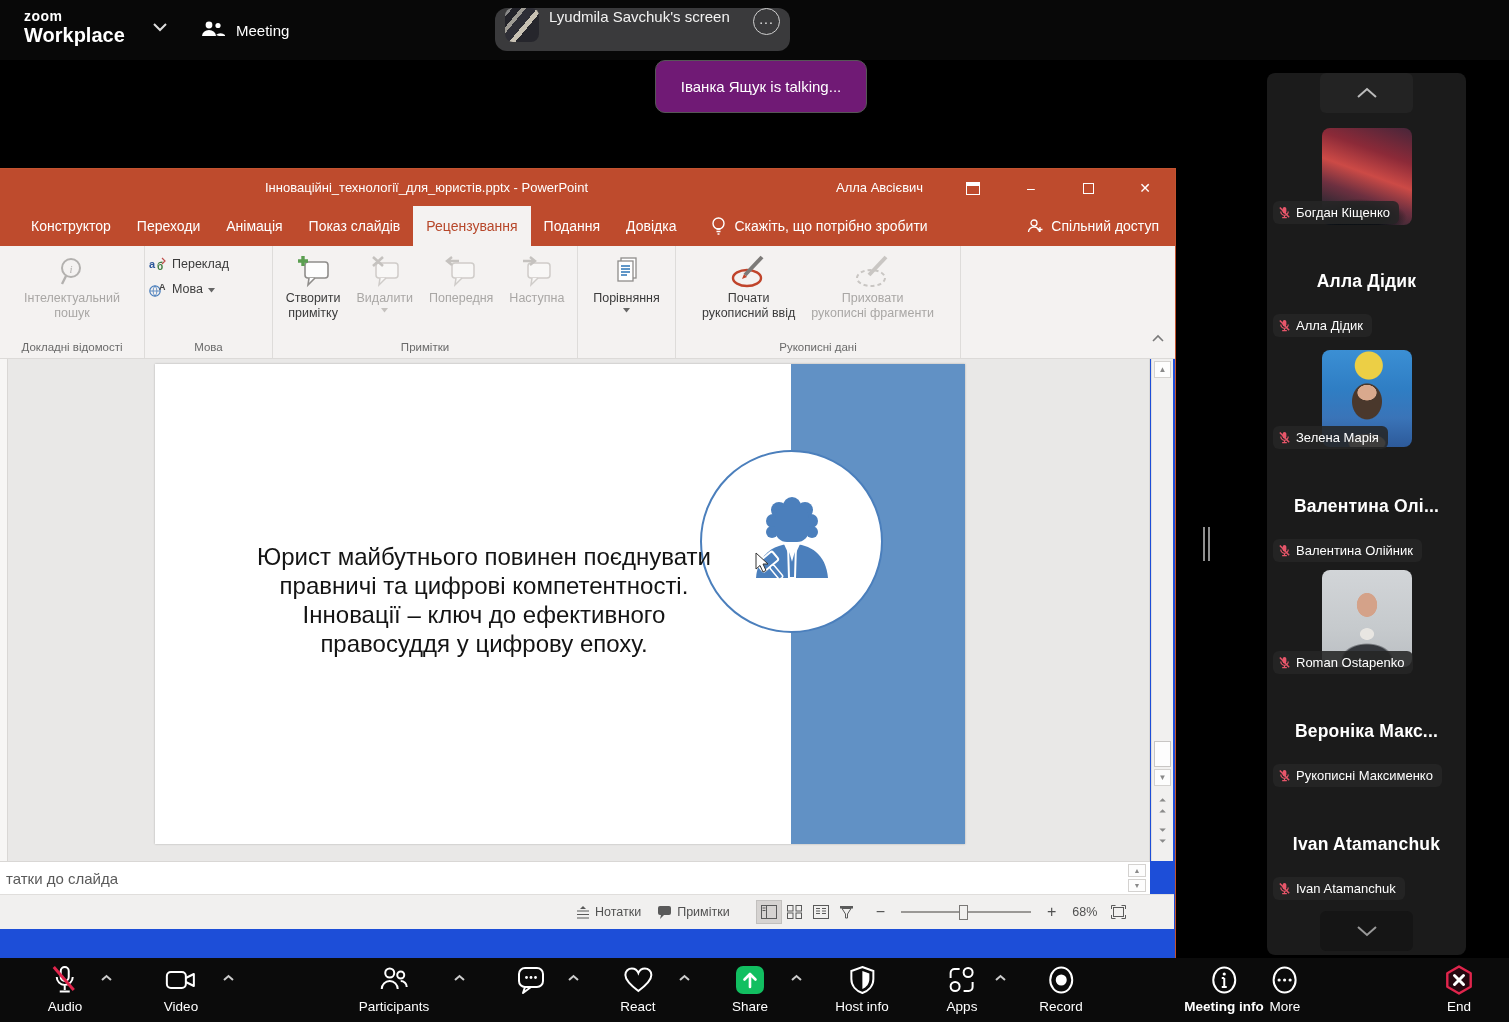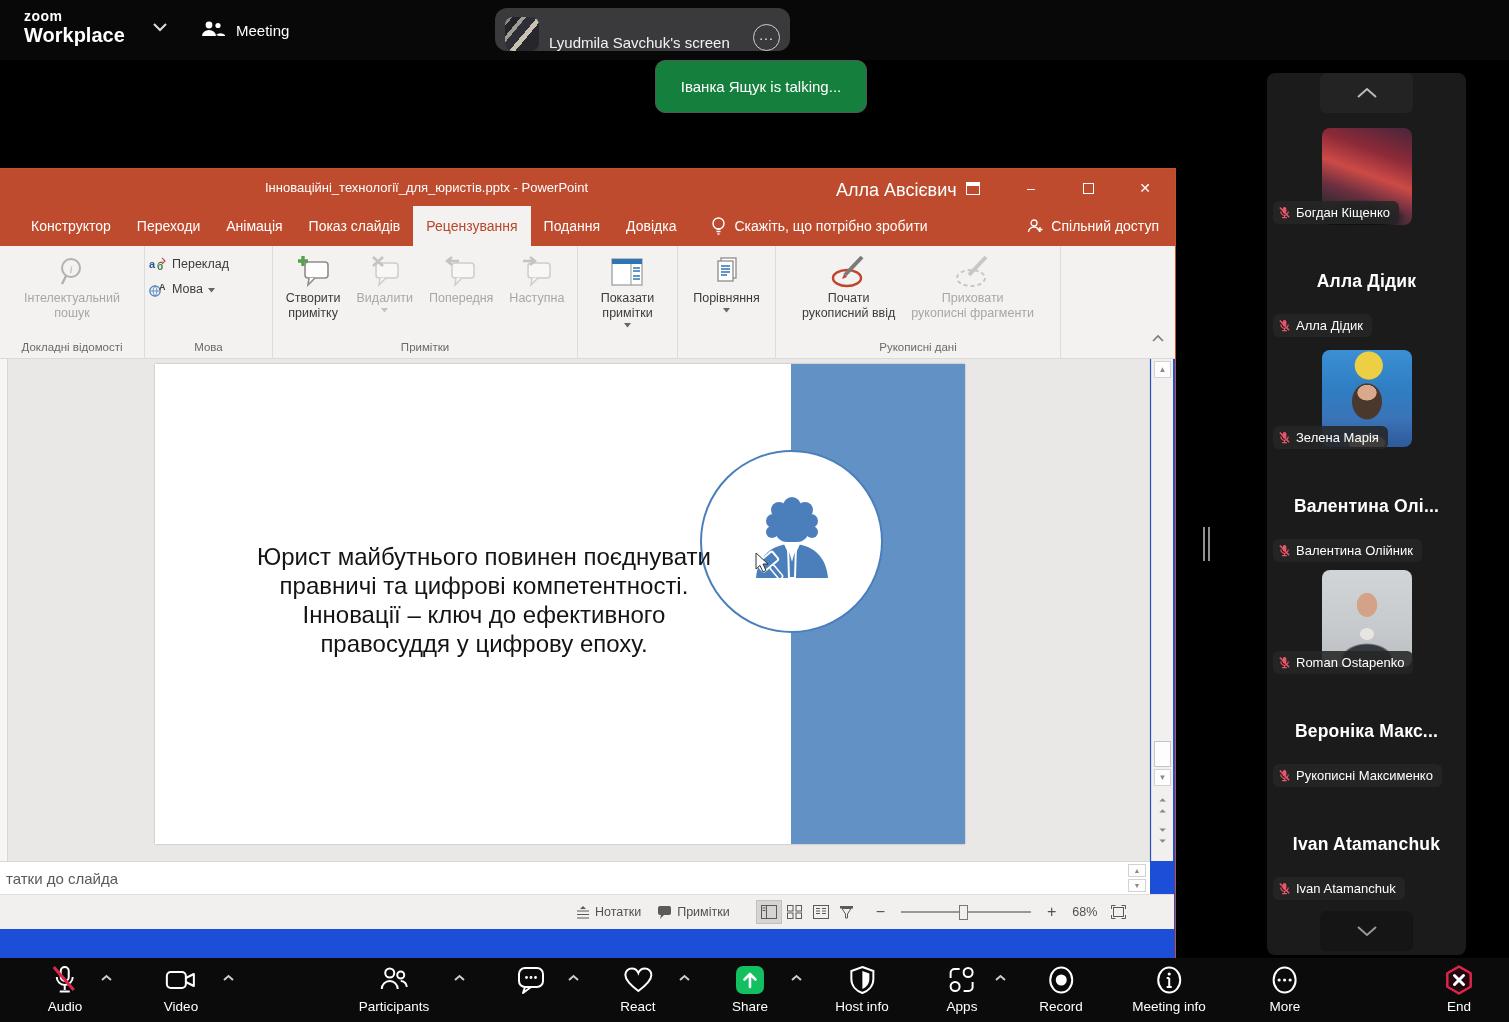--- a/index.html
+++ b/index.html
@@ -8,34 +8,34 @@
   .abs { position:absolute; }
 
   
   #topbar { left:0; top:0; width:1509px; height:60px; background:#080808; }
   .zlogo { left:24px; top:9px; line-height:1; }
   .zlogo .l1 { font-size:14px; font-weight:bold; letter-spacing:.5px; }
   .zlogo .l2 { font-size:20px; font-weight:bold; margin-top:2px; }
   .top-chevron { left:152px; top:22px; }
   .meeting-tab { left:200px; top:14px; display:flex; align-items:center; gap:10px; height:32px; }
   .meeting-tab span { font-size:15px; }
-  .screen-pill { left:495px; top:8px; width:295px; height:43px; background:#3a3a3c; border-radius:12px; display:flex; align-items:flex-end; padding:0 10px; gap:10px; }
+  .screen-pill { left:495px; top:8px; width:295px; height:43px; background:#3a3a3c; border-radius:12px; display:flex; align-items:flex-start; padding:0 10px; gap:10px; }
   .screen-thumb { width:34px; height:34px; border-radius:8px; flex:0 0 auto;
      background: linear-gradient(130deg,#8a8a8a 0 12%,#23232a 12% 26%,#9f9c95 26% 34%,#2e2e36 34% 52%,#c9c2b4 52% 62%,#26262c 62% 100%); }
   .screen-pill .txt { font-size:15px; color:#f2f2f2; flex:1; }
   .pill-more { width:27px; height:27px; border:1.5px solid #cfcfcf; border-radius:50%; display:flex; align-items:center; justify-content:center; color:#e8e8e8; font-size:14px; letter-spacing:1px; padding-bottom:6px; }
 
   
-  #toast { left:655px; top:60px; width:212px; height:53px; background:#15803d; border:1px solid #565656; border-radius:10px; display:flex; align-items:center; justify-content:center; font-size:15px; color:#fff; }
+  #toast { left:655px; top:60px; width:212px; height:53px; background:#701a75; border:1px solid #565656; border-radius:10px; display:flex; align-items:center; justify-content:center; font-size:15px; color:#fff; }
 
   
   #ppt { left:0; top:168px; width:1176px; height:887px; background:#1d4ed8; border:1px solid #c3532f; border-left:none;padding-left:24px; }
   #ppt-titlebar { left:0; top:0; width:100%; height:37px; background:#be4b2d; }
   #ppt-title { left:265px; top:11px; font-size:13px; color:#fff; }
-  #ppt-account { left:836px; top:11px; font-size:18px; color:#fff; }
+  #ppt-account { left:836px; top:11px; font-size:13px; color:#fff; }
   .winctl { top:8px; width:30px; height:22px; display:flex; align-items:center; justify-content:center; color:#fff; font-size:14px; }
   #ppt-tabs { left:0; top:37px; width:100%; height:40px; background:#be4b2d; display:flex; align-items:stretch; padding-left:18px; }
   .ptab { display:flex; align-items:center; padding:0 13px; font-size:14px; color:#fff; }
   .ptab.active { background:#f4f2f1; color:#b7472a; }
   .tellme { display:flex; align-items:center; gap:8px; padding:0 12px; font-size:14px; color:#fff; margin-left:10px; }
   .sharebtn { display:flex; align-items:center; gap:7px; padding:0 16px; font-size:14px; color:#fff; margin-left:auto; }
 
   
   #ribbon { left:0; top:77px; width:100%; height:113px; background:#f4f2f1; border-bottom:1px solid #dcdad8; display:flex; }
   .rgroup { display:flex; flex-direction:column; border-right:1px solid #dedcda; padding:2px 4px 0 4px; }
@@ -267,40 +267,20 @@
                 <path d="M13,24 l-1,7 7,-7" fill="#f8f7f6" stroke="#cfccc9" stroke-width="1.5"></path>
                 <path d="M4,7 h11 M11,3 l5,4 -5,4" stroke="#c5c2bf" stroke-width="2.4" fill="none"></path>
               </svg>
           </span>
           <span class="rlabel">Наступна</span>
         </div>
       </div>
       <div class="rgroup-label">Примітки</div>
     </div>
 
-    <div class="rgroup" style="width:100px;">
-      <div class="rgroup-body">
-        <div class="rbtn">
-          <span class="ric">
-            <svg width="34" height="30" viewBox="0 0 34 30">
-                <rect x="2" y="2" width="30" height="26" fill="#fff" stroke="#a8a6a4" stroke-width="1.4"></rect>
-                <rect x="2" y="2" width="30" height="5" fill="#2e75b6"></rect>
-                <line x1="21" y1="7" x2="21" y2="28" stroke="#a8a6a4" stroke-width="1.2"></line>
-                <path d="M23,11 h7 M23,14 h7 M23,19 h7 M23,22 h7" stroke="#2e75b6" stroke-width="1.6"></path>
-              </svg>
-          </span>
-          <span class="rlabel">Показати
-примітки</span>
-          <svg class="caret" width="7" height="5">
-              <polygon points="0,0 7,0 3.5,4.5" fill="#666"></polygon>
-            </svg>
-        </div>
-      </div>
-      <div class="rgroup-label"></div>
-    </div>
 
     <div class="rgroup" style="width:98px;">
       <div class="rgroup-body">
         <div class="rbtn">
           <span class="ric">
             <svg width="30" height="32" viewBox="0 0 30 32">
                 <rect x="9" y="2" width="15" height="20" fill="#fff" stroke="#8f8d8b" stroke-width="1.3"></rect>
                 <rect x="6" y="5" width="15" height="20" fill="#fff" stroke="#8f8d8b" stroke-width="1.3"></rect>
                 <path d="M9,10 h9 M9,13 h9 M9,16 h9 M9,19 h6" stroke="#2e75b6" stroke-width="1.3"></path>
               </svg>
@@ -636,21 +616,21 @@
     </svg>
 
   <div class="titem" style="left:1061px;">
     <svg width="30" height="30" viewBox="0 0 30 30">
       <ellipse cx="15" cy="15" rx="11" ry="12.5" fill="none" stroke="#fff" stroke-width="2"></ellipse>
       <circle cx="15" cy="15" r="5.5" fill="#fff"></circle>
     </svg>
     <span class="lbl">Record</span>
   </div>
 
-  <div class="titem" style="left:1169px;">
+  <div class="titem" style="left:1224px;font-weight:bold;">
     <svg width="30" height="30" viewBox="0 0 30 30">
       <ellipse cx="15" cy="15" rx="11" ry="12.5" fill="none" stroke="#fff" stroke-width="2"></ellipse>
       <circle cx="15" cy="9" r="1.6" fill="#fff"></circle>
       <path d="M15,13 v9 M12.5,13 h2.5 M12.5,22 h5" stroke="#fff" stroke-width="2" fill="none"></path>
     </svg>
     <span class="lbl">Meeting info</span>
   </div>
 
   <div class="titem" style="left:1285px;">
     <svg width="30" height="30" viewBox="0 0 30 30">

